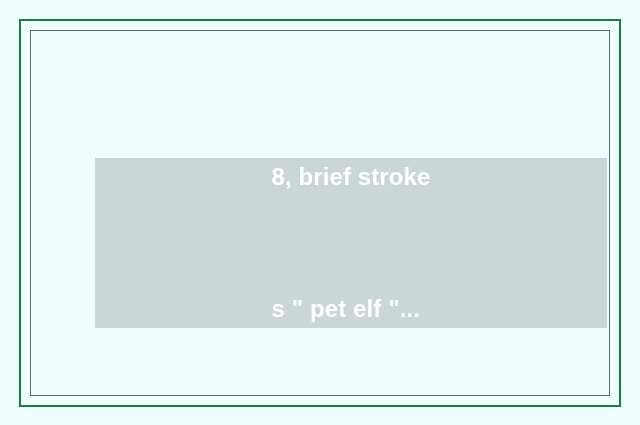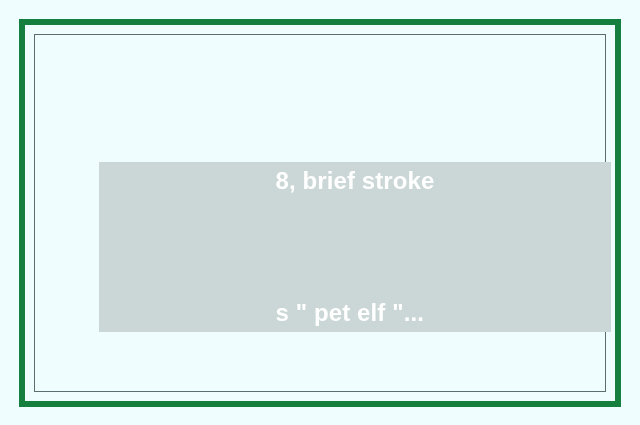--- a/index.html
+++ b/index.html
@@ -14,21 +14,21 @@
     overflow: hidden;
   }
 
   .card-frame {
     position: absolute;
     left: 19px;
     top: 19px;
     width: 602px;
     height: 388px;
     box-sizing: border-box;
-    border: 6px solid #15803d;
+    border: 2px solid #15803d;
     background: #f0fdff;
   }
 
   .card-inner-frame {
     position: absolute;
     left: 9px;
     top: 9px;
     right: 9px;
     bottom: 9px;
     box-sizing: border-box;

